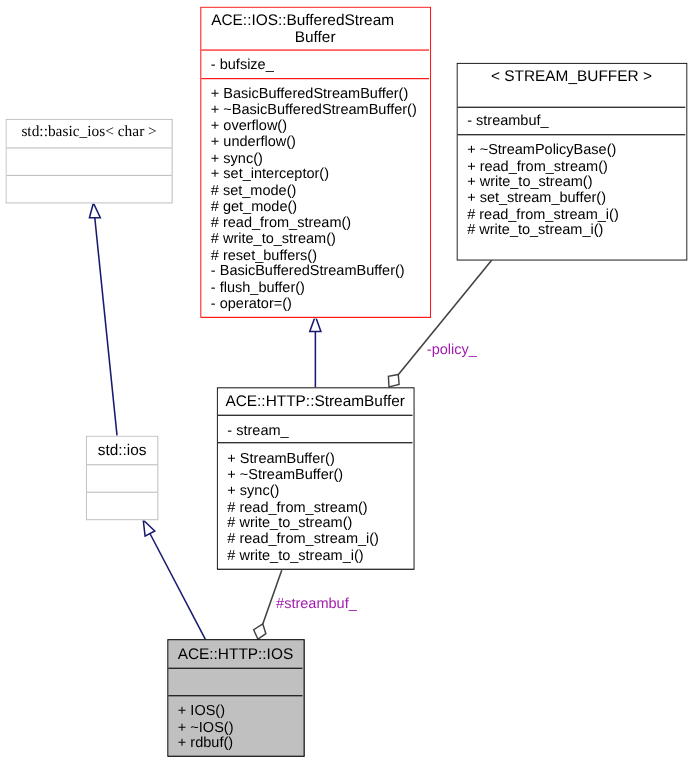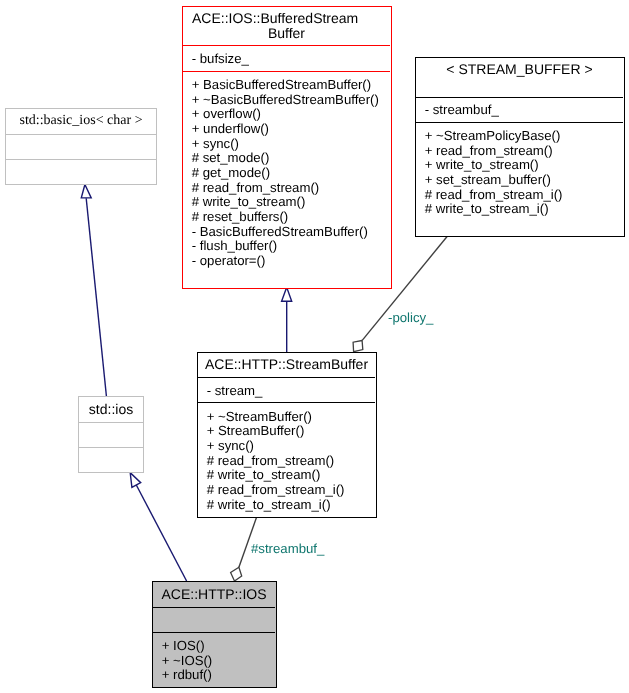--- a/index.html
+++ b/index.html
@@ -19,21 +19,21 @@
   .node-faded{border:1px solid #c0c0c0;}
   .node-current{border:1.5px solid #000000;background:#c0c0c0;}
   .uml-sec{box-sizing:border-box;position:absolute;left:0;overflow:hidden;}
   .node-red > .uml-sec.sep{border-bottom:1.5px solid #ff0000;}
   .node-black > .uml-sec.sep,.node-current > .uml-sec.sep{border-bottom:1.5px solid #000000;}
   .node-faded > .uml-sec.sep{border-bottom:1px solid #c0c0c0;}
   .uml-lines{position:absolute;right:0;}
   .uml-title .uml-lines{left:0;font-size:14px;text-align:center;}
   .uml-attrs .uml-lines,.uml-methods .uml-lines{left:8.7px;}
   .uml-row{white-space:pre;}
-  .edge-label{position:absolute;white-space:pre;font-size:13.2px;line-height:14.65px;color:#0f766e;}
+  .edge-label{position:absolute;white-space:pre;font-size:13.2px;line-height:14.65px;color:#a21caf;}
 </style>
 </head>
 <body>
 
 <div id="diagram">
   <svg id="edges" viewBox="0 0 629 693" width="629" height="693">
     <g>
       <path d="M 106.4 396 L 86.2 198.2" stroke="#191970" stroke-width="1.4" fill="none"></path>
       <path d="M 84.9 184.5 L 81.3 197.9 L 91.2 197.9 Z" stroke="#191970" stroke-width="1.4" fill="#ffffff" stroke-linejoin="miter"></path>
     </g>
@@ -66,20 +66,21 @@
         <div class="uml-row">- bufsize_</div>
       </div>
     </div>
     <div class="uml-sec uml-methods" style="top:64.5px;width:207px;height:217px;">
       <div class="uml-lines" style="top:6.65px;">
         <div class="uml-row">+ BasicBufferedStreamBuffer()</div>
         <div class="uml-row">+ ~BasicBufferedStreamBuffer()</div>
         <div class="uml-row">+ overflow()</div>
         <div class="uml-row">+ underflow()</div>
         <div class="uml-row">+ sync()</div>
+        <div class="uml-row">+ set_interceptor()</div>
         <div class="uml-row"># set_mode()</div>
         <div class="uml-row"># get_mode()</div>
         <div class="uml-row"># read_from_stream()</div>
         <div class="uml-row"># write_to_stream()</div>
         <div class="uml-row"># reset_buffers()</div>
         <div class="uml-row">- BasicBufferedStreamBuffer()</div>
         <div class="uml-row">- flush_buffer()</div>
         <div class="uml-row">- operator=()</div>
       </div>
     </div>
@@ -112,22 +113,22 @@
         <div class="uml-row">ACE::HTTP::StreamBuffer</div>
       </div>
     </div>
     <div class="uml-sec uml-attrs sep" style="top:25px;width:177px;height:25px;">
       <div class="uml-lines" style="top:5.88px;">
         <div class="uml-row">- stream_</div>
       </div>
     </div>
     <div class="uml-sec uml-methods" style="top:50px;width:177px;height:114.5px;">
       <div class="uml-lines" style="top:6.68px;">
+        <div class="uml-row">+ StreamBuffer()</div>
         <div class="uml-row">+ ~StreamBuffer()</div>
-        <div class="uml-row">+ StreamBuffer()</div>
         <div class="uml-row">+ sync()</div>
         <div class="uml-row"># read_from_stream()</div>
         <div class="uml-row"># write_to_stream()</div>
         <div class="uml-row"># read_from_stream_i()</div>
         <div class="uml-row"># write_to_stream_i()</div>
       </div>
     </div>
   </div>
   <div class="uml-node node-faded" style="left:5px;top:108px;width:152px;height:77px;font-family:Liberation Serif, serif;">
     <div class="uml-sec uml-title sep" style="top:-1px;width:150px;height:27px;">

